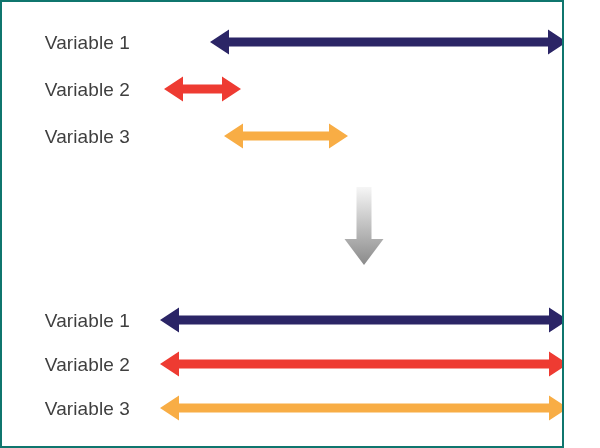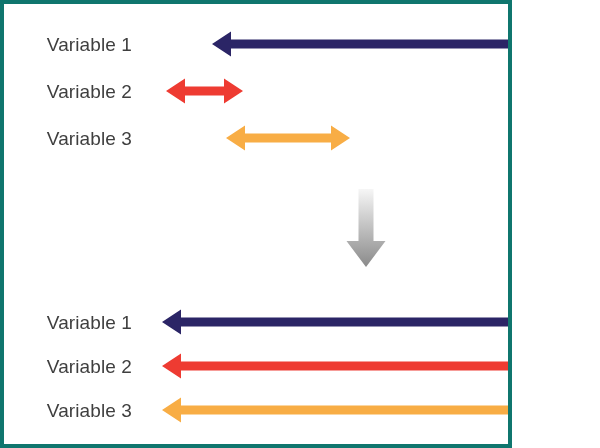--- a/index.html
+++ b/index.html
@@ -5,25 +5,25 @@
   html, body {
     margin: 0;
     padding: 0;
     background: #ffffff;
   }
   body {
     font-family: "Liberation Sans", sans-serif;
   }
   #canvas {
     position: relative;
-    width: 512px;
+    width: 564px;
     height: 448px;
     background: #ffffff;
     box-sizing: border-box;
-    border: 4px solid #0f766e;
+    border: 2px solid #0f766e;
     overflow: hidden;
   }
   .var-label {
     position: absolute;
     width: 140px;
     text-align: right;
     left: -12px;
     font-size: 19px;
     font-weight: 400;
     color: #3f3f3f;

